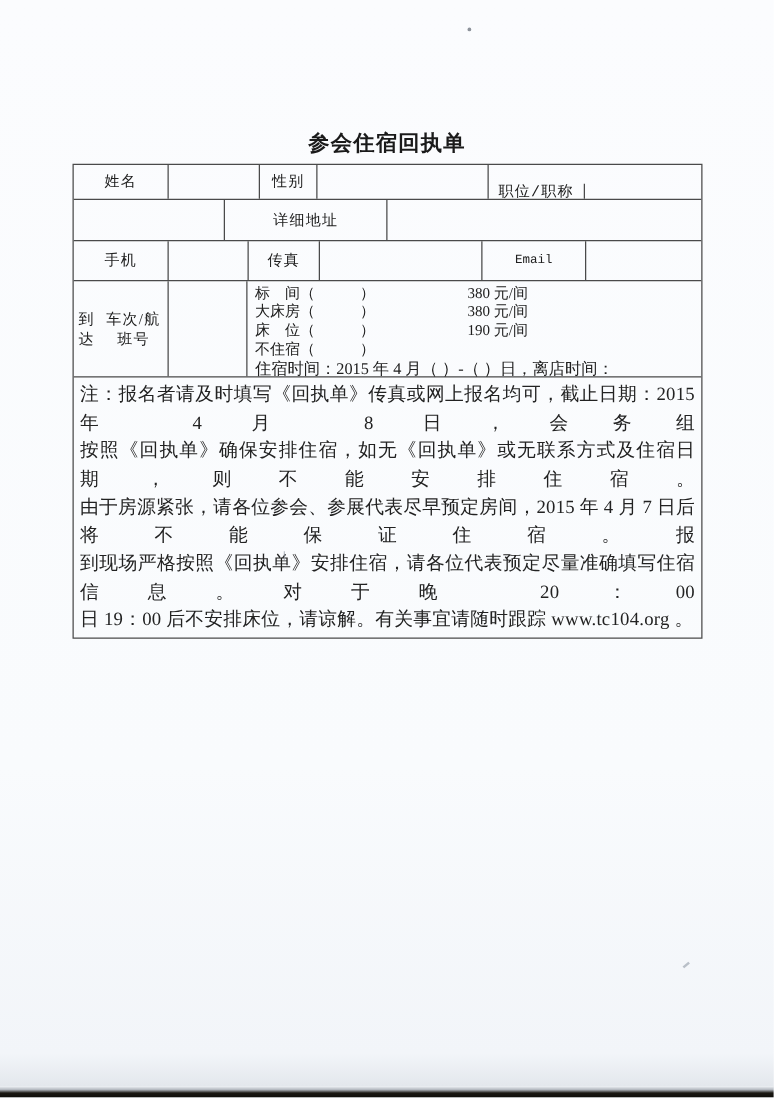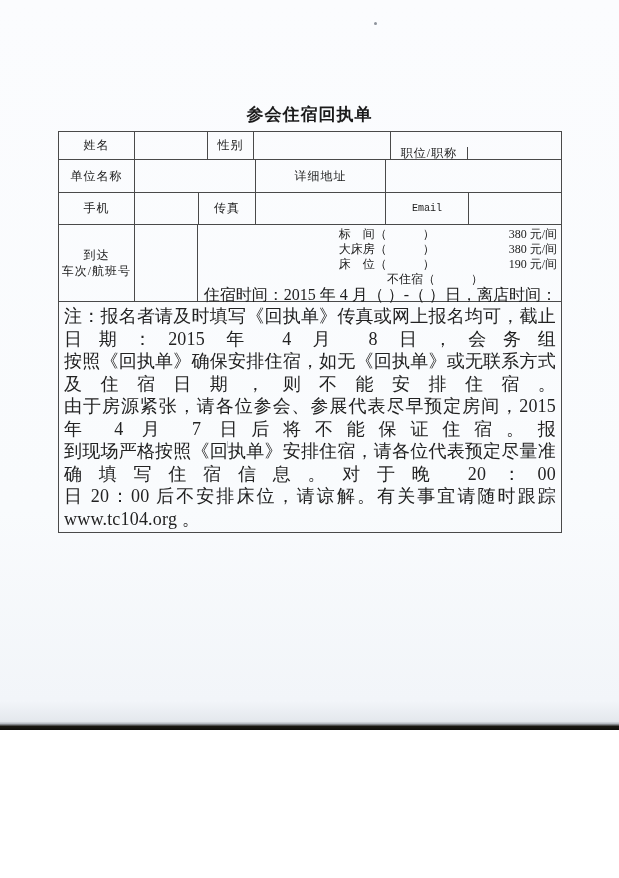--- a/index.html
+++ b/index.html
@@ -2,21 +2,21 @@
 <html><head>
 <meta charset="utf-8">
 <style>
   html,body{margin:0;padding:0;}
   body{
     width:619px;height:878px;
     font-family:"Liberation Serif","DejaVu Serif",serif;
     background:#ffffff;
   }
   .paper{
-    position:relative;width:619px;height:730px;overflow:hidden;
+    position:relative;width:619px;height:878px;overflow:hidden;
     background:linear-gradient(180deg,#fbfcfe 0%,#f9fbfd 70%,#f2f5f9 96%,#e3e7ec 99%);
     color:#1f1f1f;
   }
   
   .scan-edge{
     position:absolute;left:0;bottom:0;width:619px;height:9px;
     background:linear-gradient(180deg,#eef1f5 0%,#b3b8bf 30%,#1a1812 60%,#0f0e0a 100%);
   }
   .speck1{position:absolute;left:374px;top:22px;width:3px;height:3px;background:#8d939b;border-radius:50%;}
   .speck2{position:absolute;left:546px;top:771px;width:6px;height:2px;background:#aab2bc;transform:rotate(-40deg);opacity:.8;}
@@ -35,39 +35,39 @@
   }
   .row{display:flex;border-bottom:1px solid #4a4a4a;}
   .row:last-child{border-bottom:none;}
   .cell{
     box-sizing:border-box;border-right:1px solid #4a4a4a;
     display:flex;align-items:center;justify-content:center;
     text-align:center;letter-spacing:1px;color:#202020;
   }
   .cell:last-child{border-right:none;}
   .grow{flex:1 1 auto;}
-  .r1{height:27px;} .r2{height:32px;} .r3{height:31px;} .r4{height:76px;}
+  .r1{height:27px;font-family:Liberation Mono, monospace;} .r2{height:32px;} .r3{height:31px;} .r4{height:76px;}
   .w76{width:76px;} .w73{width:73px;} .w46{width:46px;} .w137{width:137px;} .w77{width:77px;margin-top:15px;}
   .w121{width:121px;} .w130{width:130px;} .w64{width:64px;} .w57{width:57px;text-align:center;} .w83{width:83px;}
   .w63{width:63px;} .w58{width:58px;}
-  .two-line{flex-direction:column;line-height:16px;}
+  .two-line{flex-direction:row;line-height:16px;}
   .email-label{font-family:"Liberation Mono","DejaVu Sans Mono",monospace;font-size:10px;letter-spacing:0;}
 
   .stay-cell{
-    flex-direction:column;align-items:flex-end;justify-content:flex-start;
+    flex-direction:column;align-items:flex-start;justify-content:flex-start;
     text-align:left;padding:2px 4px 0 6px;letter-spacing:0;
   }
   .opt-line{display:flex;line-height:15px;font-size:12px;}
   .opt-label{flex:0 0 170px;white-space:pre;}
   .opt-price{white-space:pre;}
-  .stay-time{line-height:15px;font-size:16px;white-space:pre;}
+  .stay-time{line-height:15px;font-size:13px;white-space:pre;}
 
   .note-cell{
     display:block;border-right:none;text-align:left;letter-spacing:.2px;
-    padding:3px 5px 2px 5px;font-size:18px;line-height:22.5px;color:#222;
+    padding:3px 5px 2px 5px;font-size:15px;line-height:22.5px;color:#222;
   }
   .note-line{text-align:justify;text-align-last:justify;white-space:normal;}
   .note-line:last-child{text-align-last:left;}
 </style>
 </head>
 <body>
 
 <div class="paper">
 
   <div class="doc-title">参会住宿回执单</div>
@@ -77,21 +77,20 @@
     <div class="row r1">
       <div class="cell w76">姓名</div>
       <div class="cell w73"></div>
       <div class="cell w46">性别</div>
       <div class="cell w137"></div>
       <div class="cell w77">职位/职称</div>
       <div class="cell grow"></div>
     </div>
 
     <div class="row r2">
-      <div class="cell w76">单位名称</div>
       <div class="cell w121"></div>
       <div class="cell w130">详细地址</div>
       <div class="cell grow"></div>
     </div>
 
     <div class="row r3">
       <div class="cell w76">手机</div>
       <div class="cell w64"></div>
       <div class="cell w57">传真</div>
       <div class="cell w130"></div>
@@ -125,21 +124,21 @@
         <div class="stay-time">住宿时间：2015 年 4 月（ ）-（ ）日，离店时间：</div>
       </div>
     </div>
 
     <div class="row">
       <div class="cell grow note-cell">
         <div class="note-line">注：报名者请及时填写《回执单》传真或网上报名均可，截止日期：2015 年 4 月 8 日，会务组</div>
         <div class="note-line">按照《回执单》确保安排住宿，如无《回执单》或无联系方式及住宿日期，则不能安排住宿。</div>
         <div class="note-line">由于房源紧张，请各位参会、参展代表尽早预定房间，2015 年 4 月 7 日后将不能保证住宿。报</div>
         <div class="note-line">到现场严格按照《回执单》安排住宿，请各位代表预定尽量准确填写住宿信息。对于晚 20：00</div>
-        <div class="note-line">日 20：00 后不安排床位，请谅解。有关事宜请随时跟踪 www.tc104.org 。</div>
+        <div class="note-line">日 19：00 后不安排床位，请谅解。有关事宜请随时跟踪 www.tc104.org 。</div>
       </div>
     </div>
 
   </div>
 
   <div class="speck1"></div>
   <div class="speck2"></div>
   <div class="speck3"></div>
   <div class="scan-edge"></div>
 

